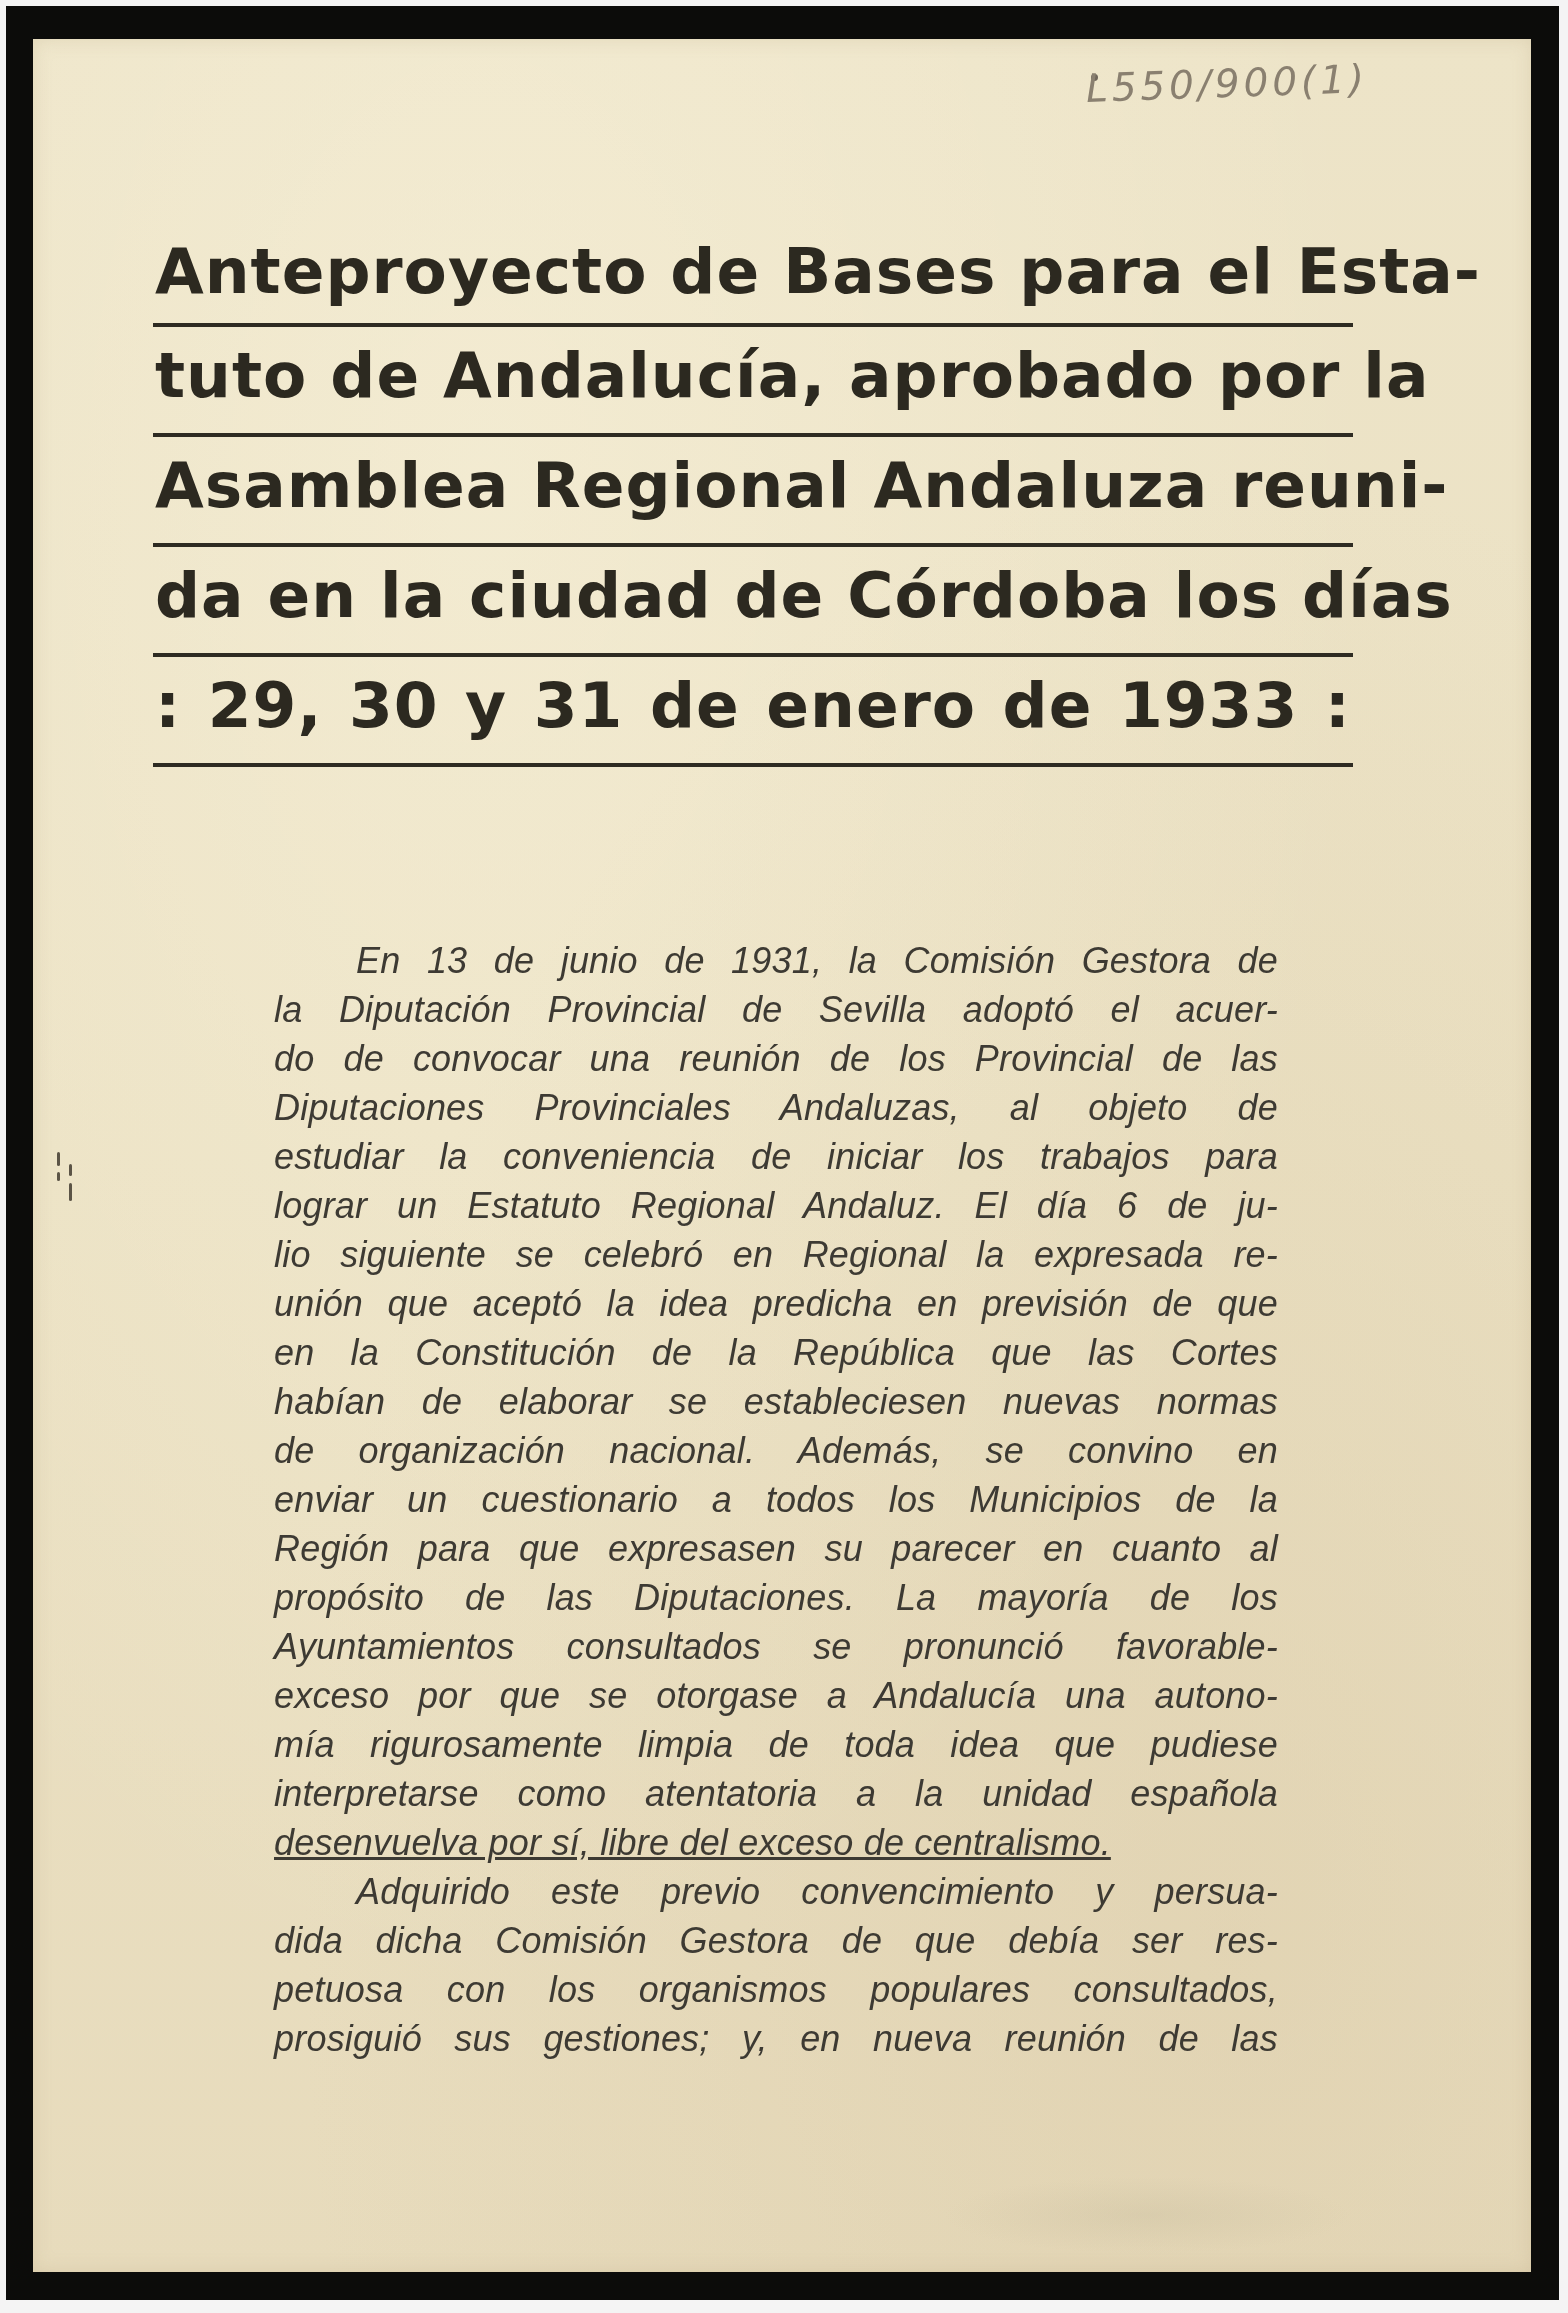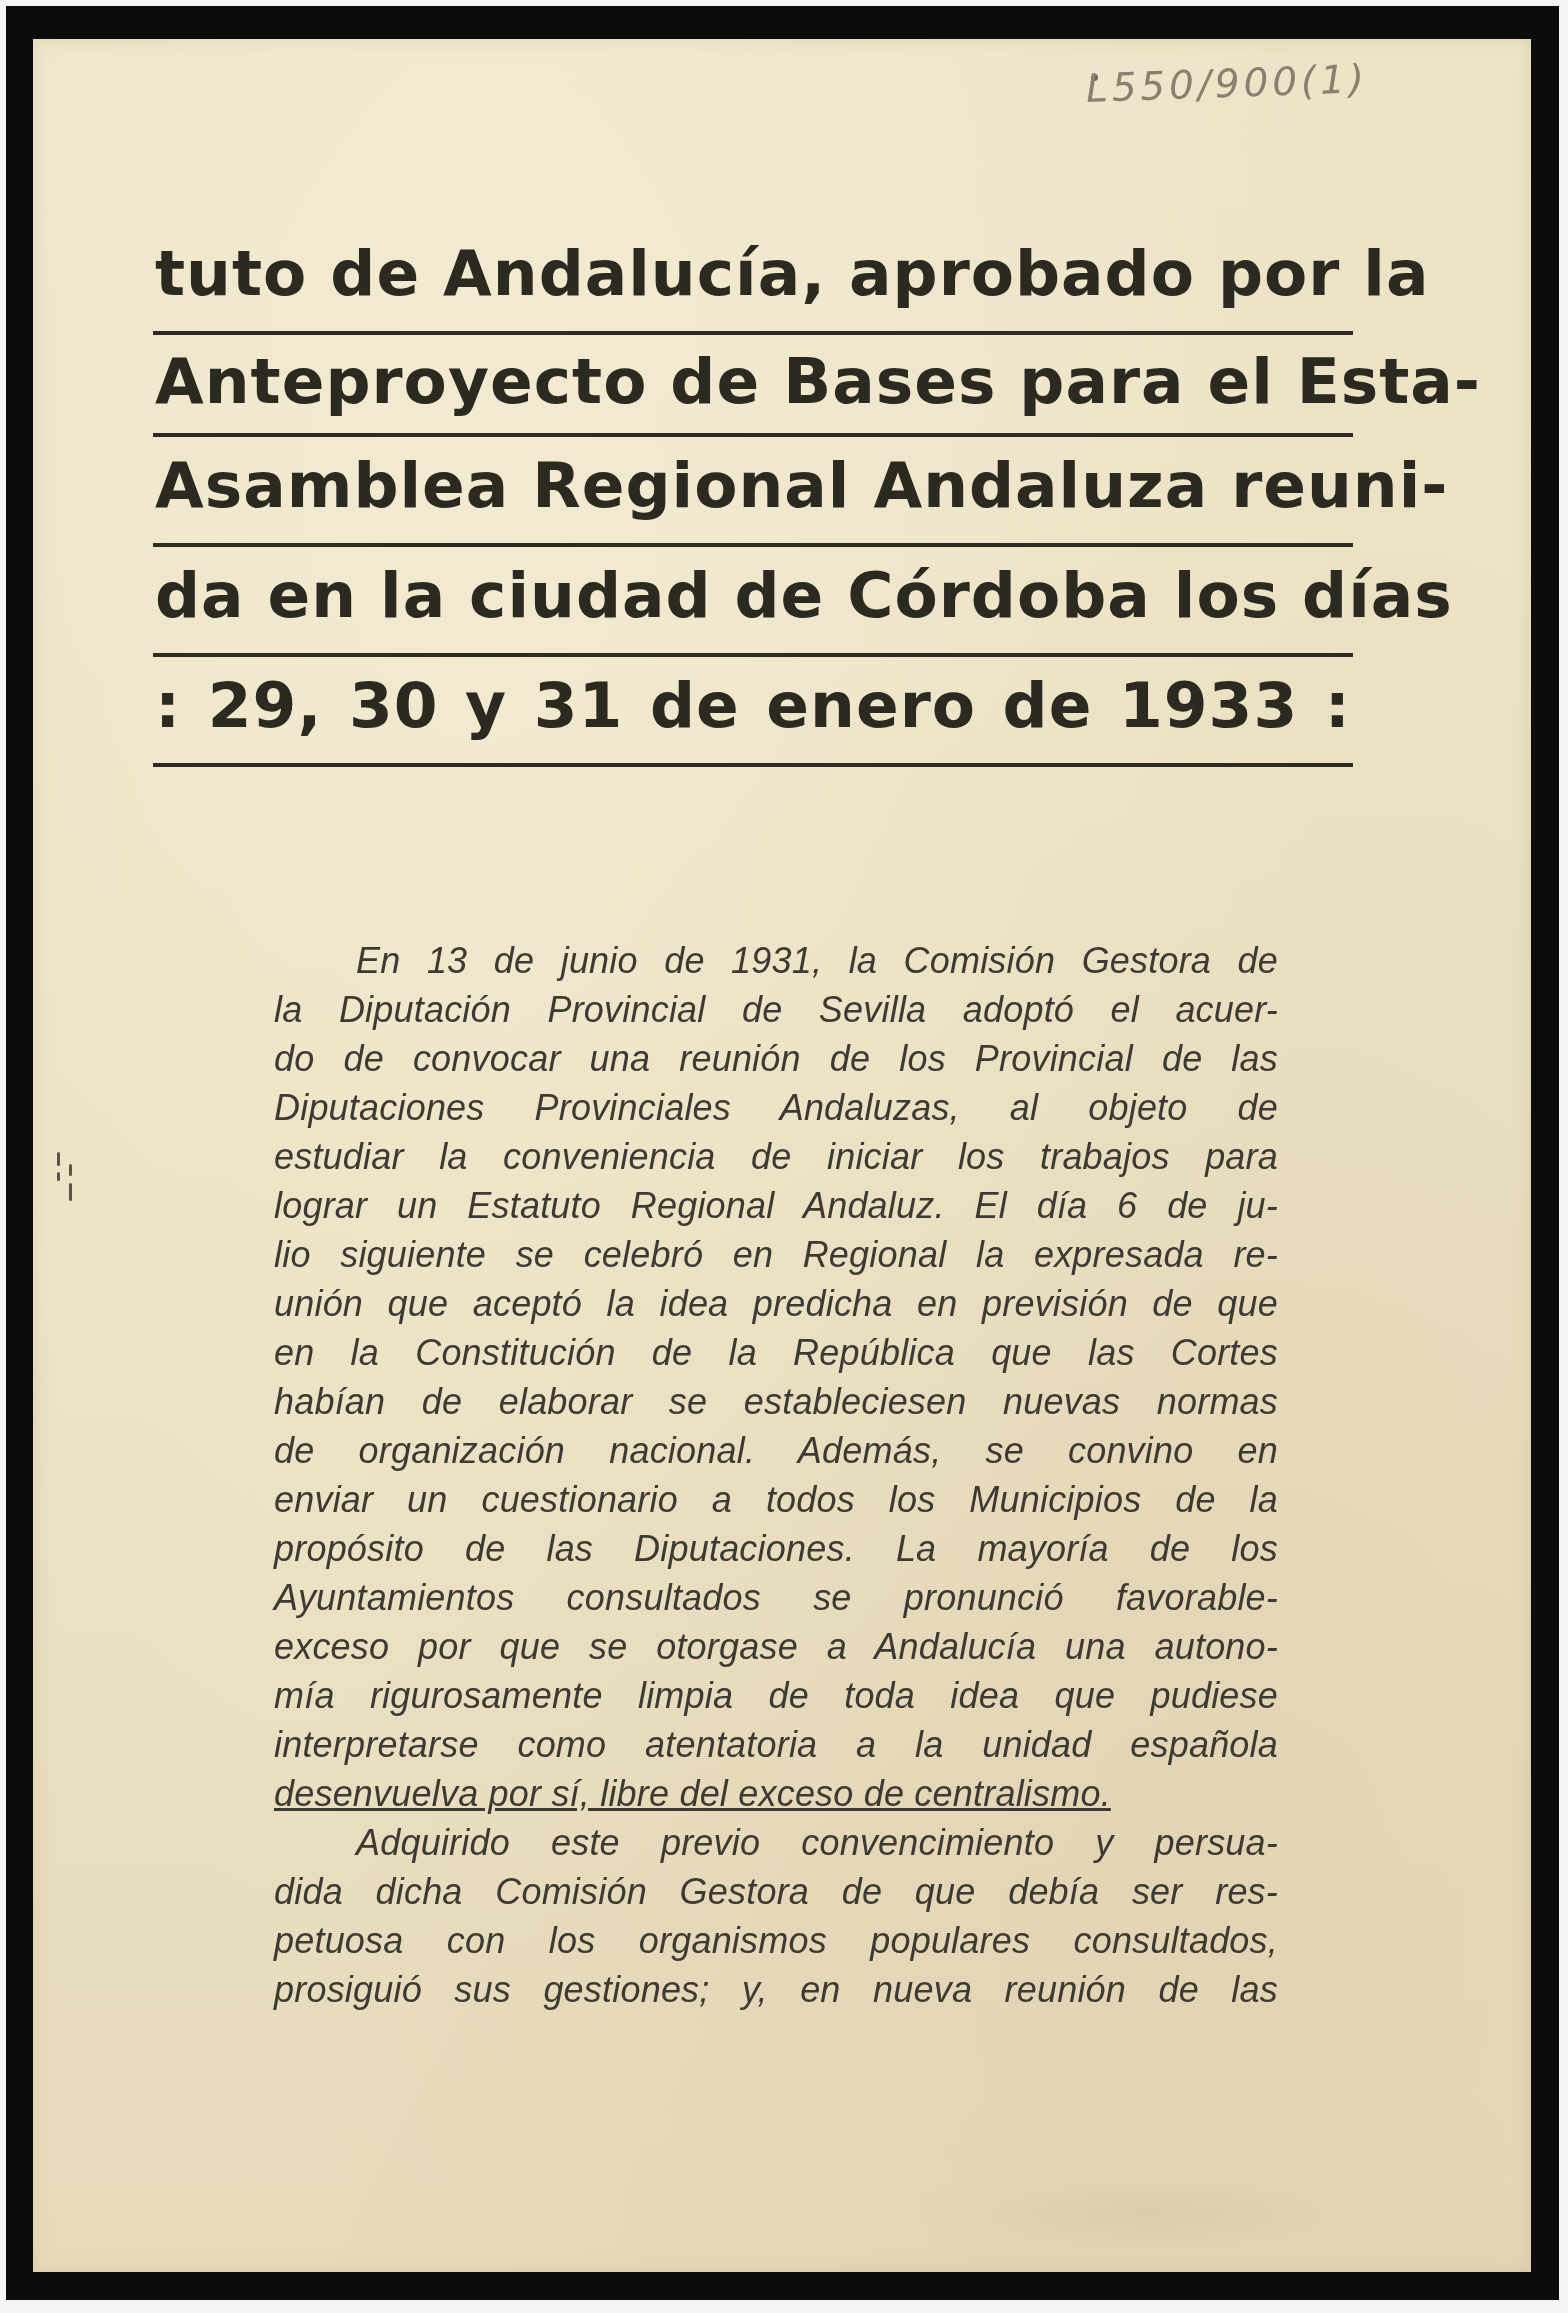--- a/index.html
+++ b/index.html
@@ -120,25 +120,25 @@
 <body>
 
 <div class="frame"></div>
 
 <div class="paper"></div>
 
 <div class="shelfmark-dot"></div>
 <div class="shelfmark">L550/900(1)</div>
 
 <div class="title-block">
+  <div class="title-line first">
+      <span>Anteproyecto de Bases para el Esta-</span>
+    </div>
   <div class="title-line">
       <span>tuto de Andalucía, aprobado por la</span>
-    </div>
-  <div class="title-line first">
-      <span>Anteproyecto de Bases para el Esta-</span>
     </div>
   <div class="title-line">
       <span>Asamblea Regional Andaluza reuni-</span>
     </div>
   <div class="title-line">
       <span>da en la ciudad de Córdoba los días</span>
     </div>
   <div class="title-line last">
       <span>:  29, 30 y 31 de enero de 1933  :</span>
     </div>
@@ -157,20 +157,21 @@
   <span class="line">do de convocar una reunión de los Provincial de las</span>
   <span class="line">Diputaciones  Provinciales  Andaluzas,  al  objeto  de</span>
   <span class="line">estudiar la conveniencia de iniciar  los trabajos  para</span>
   <span class="line">lograr un Estatuto Regional Andaluz.  El día 6 de ju-</span>
   <span class="line">lio siguiente  se celebró  en Regional  la expresada  re-</span>
   <span class="line">unión que aceptó la idea predicha en previsión de que</span>
   <span class="line">en  la Constitución  de la  República  que las  Cortes</span>
   <span class="line">habían de elaborar  se estableciesen nuevas  normas</span>
   <span class="line">de  organización  nacional.  Además,  se  convino  en</span>
   <span class="line">enviar un  cuestionario a  todos los  Municipios de  la</span>
+  <span class="line">Región  para que expresasen su parecer en cuanto al</span>
   <span class="line">propósito  de  las  Diputaciones.  La  mayoría  de  los</span>
   <span class="line">Ayuntamientos  consultados  se pronunció favorable-</span>
   <span class="line">exceso por que se otorgase  a  Andalucía  una autono-</span>
   <span class="line">mía  rigurosamente  limpia de toda  idea que  pudiese</span>
   <span class="line">interpretarse  como atentatoria  a  la unidad  española</span>
   <span class="line" style="text-align-last:left;text-decoration:underline;">desenvuelva por sí,  libre del  exceso de  centralismo.</span>
   <span class="line indent">Adquirido  este previo convencimiento y persua-</span>
   <span class="line">dida dicha Comisión  Gestora de  que debía  ser res-</span>
   <span class="line">petuosa con  los organismos  populares  consultados,</span>
   <span class="line">prosiguió sus  gestiones;  y,  en nueva  reunión de las</span>

